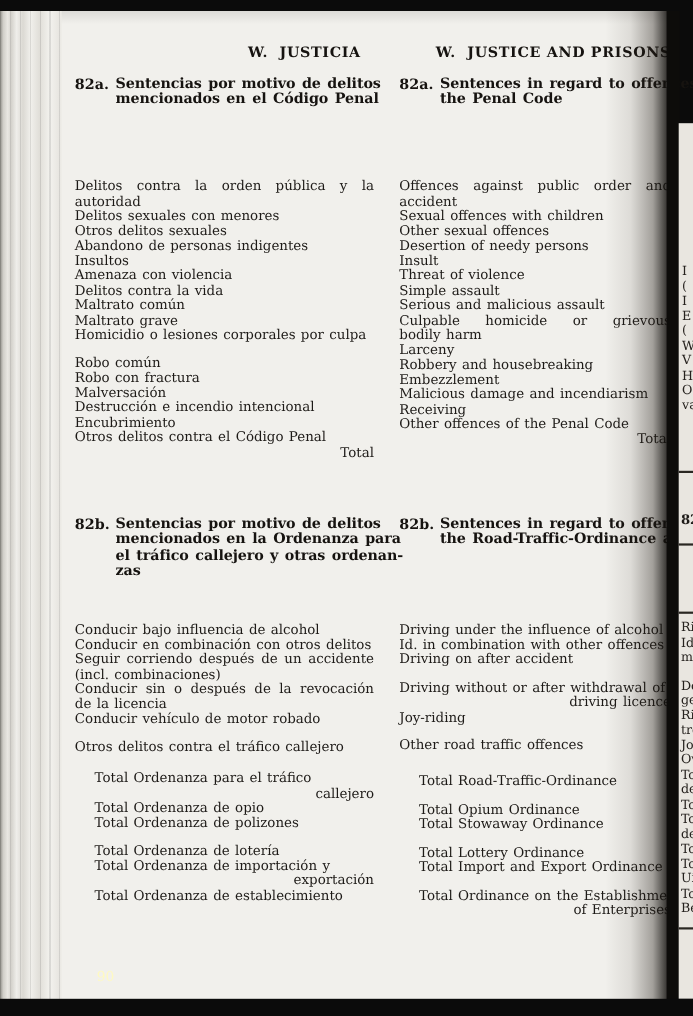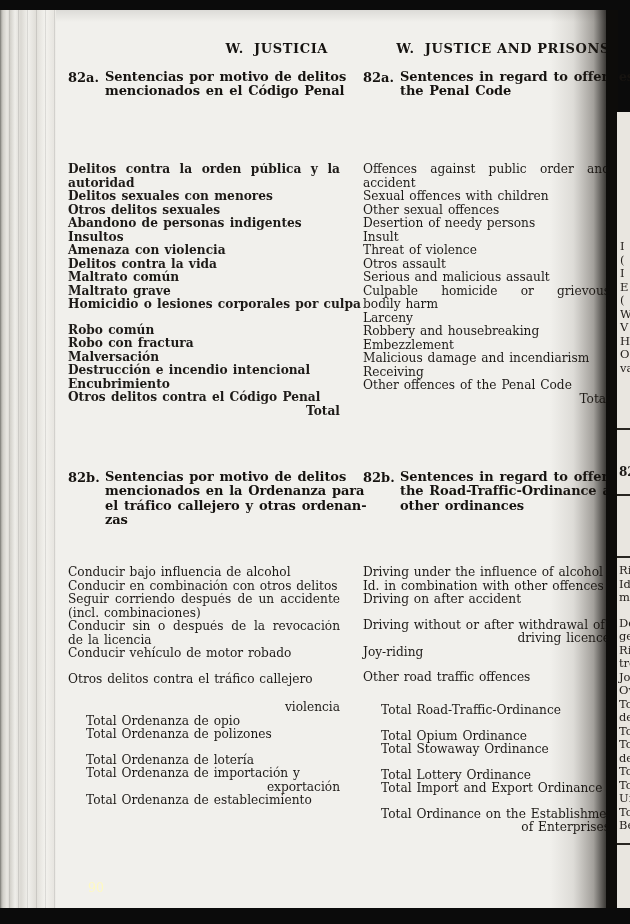--- a/index.html
+++ b/index.html
@@ -64,21 +64,21 @@
 
   .list { position:absolute; z-index:2; font-size:12.2px; color:#1d1a17; word-spacing:1px; }
   .line { line-height:13.5px; min-height:13.5px; white-space:nowrap; }
   .just { white-space:normal; text-align:justify; text-align-last:justify; height:13.5px; overflow:hidden; }
   .right { text-align:right; white-space:nowrap; }
   .gap { margin-top:12px; }
   .indent { padding-left:18px; }
 
   .sec-82a-l { left:68px;  top:70px;  width:272px; }
   .sec-82a-r { left:363px; top:70px;  width:247px; }
-  .list-82a-l{ left:68px;  top:163px; width:272px;font-weight:bold; }
+  .list-82a-l{ left:68px;  top:163px; width:272px; }
   .list-82a-r{ left:363px; top:163px; width:247px; }
   .sec-82b-l { left:68px;  top:470px; width:272px; }
   .sec-82b-r { left:363px; top:470px; width:247px; }
   .list-82b-l{ left:68px;  top:566px; width:272px; }
   .list-82b-r{ left:363px; top:566px; width:247px; }
   .totals-l  { left:68px;  top:701px; width:272px; }
   .totals-r  { left:363px; top:704px; width:247px; }
 
   .pagenum { position:absolute; z-index:2; left:88px; top:880px; font-size:12.5px; color:#fef9c3; }
 </style>
@@ -129,21 +129,21 @@
       <div class="line right">Total</div>
     </div>
   <div class="list list-82a-r">
       <div class="line just">Offences against public order and</div>
       <div class="line">accident</div>
       <div class="line">Sexual offences with children</div>
       <div class="line">Other sexual offences</div>
       <div class="line">Desertion of needy persons</div>
       <div class="line">Insult</div>
       <div class="line">Threat of violence</div>
-      <div class="line">Otros assault</div>
+      <div class="line">Simple assault</div>
       <div class="line">Serious and malicious assault</div>
       <div class="line just">Culpable homicide or grievous</div>
       <div class="line">bodily harm</div>
       <div class="line">Larceny</div>
       <div class="line">Robbery and housebreaking</div>
       <div class="line">Embezzlement</div>
       <div class="line">Malicious damage and incendiarism</div>
       <div class="line">Receiving</div>
       <div class="line">Other offences of the Penal Code</div>
       <div class="line right">Total</div>
@@ -156,21 +156,20 @@
         <div class="line">mencionados en la Ordenanza para</div>
         <div class="line">el tráfico callejero y otras ordenan-</div>
         <div class="line">zas</div>
       </div>
   </div>
   <div class="sec sec-82b-r">
     <span class="sec-no">82b.</span>
     <div class="sec-title">
         <div class="line">Sentences in regard to offences of</div>
         <div class="line">the Road-Traffic-Ordinance and</div>
-        <div class="line">other ordinances</div>
       </div>
   </div>
 
   <div class="list list-82b-l">
       <div class="line">Conducir bajo influencia de alcohol</div>
       <div class="line">Conducir en combinación con otros delitos</div>
       <div class="line just">Seguir corriendo después de un accidente</div>
       <div class="line">(incl. combinaciones)</div>
       <div class="line just">Conducir sin o después de la revocación</div>
       <div class="line">de la licencia</div>
@@ -181,21 +180,22 @@
       <div class="line">Driving under the influence of alcohol</div>
       <div class="line">Id. in combination with other offences</div>
       <div class="line">Driving on after accident</div>
       <div class="line gap">Driving without or after withdrawal of</div>
       <div class="line right">driving licence</div>
       <div class="line">Joy-riding</div>
       <div class="line gap">Other road traffic offences</div>
     </div>
 
   <div class="list totals-l">
-      <div class="line right">violencia</div>
+      <div class="line indent">Total Ordenanza para el tráfico</div>
+      <div class="line right">callejero</div>
       <div class="line indent">Total Ordenanza de opio</div>
       <div class="line indent">Total Ordenanza de polizones</div>
       <div class="line indent gap">Total Ordenanza de lotería</div>
       <div class="line indent">Total Ordenanza de importación y</div>
       <div class="line right">exportación</div>
       <div class="line indent">Total Ordenanza de establecimiento</div>
     </div>
   <div class="list totals-r">
       <div class="line indent">Total Road-Traffic-Ordinance</div>
       <div class="line indent gap">Total Opium Ordinance</div>

